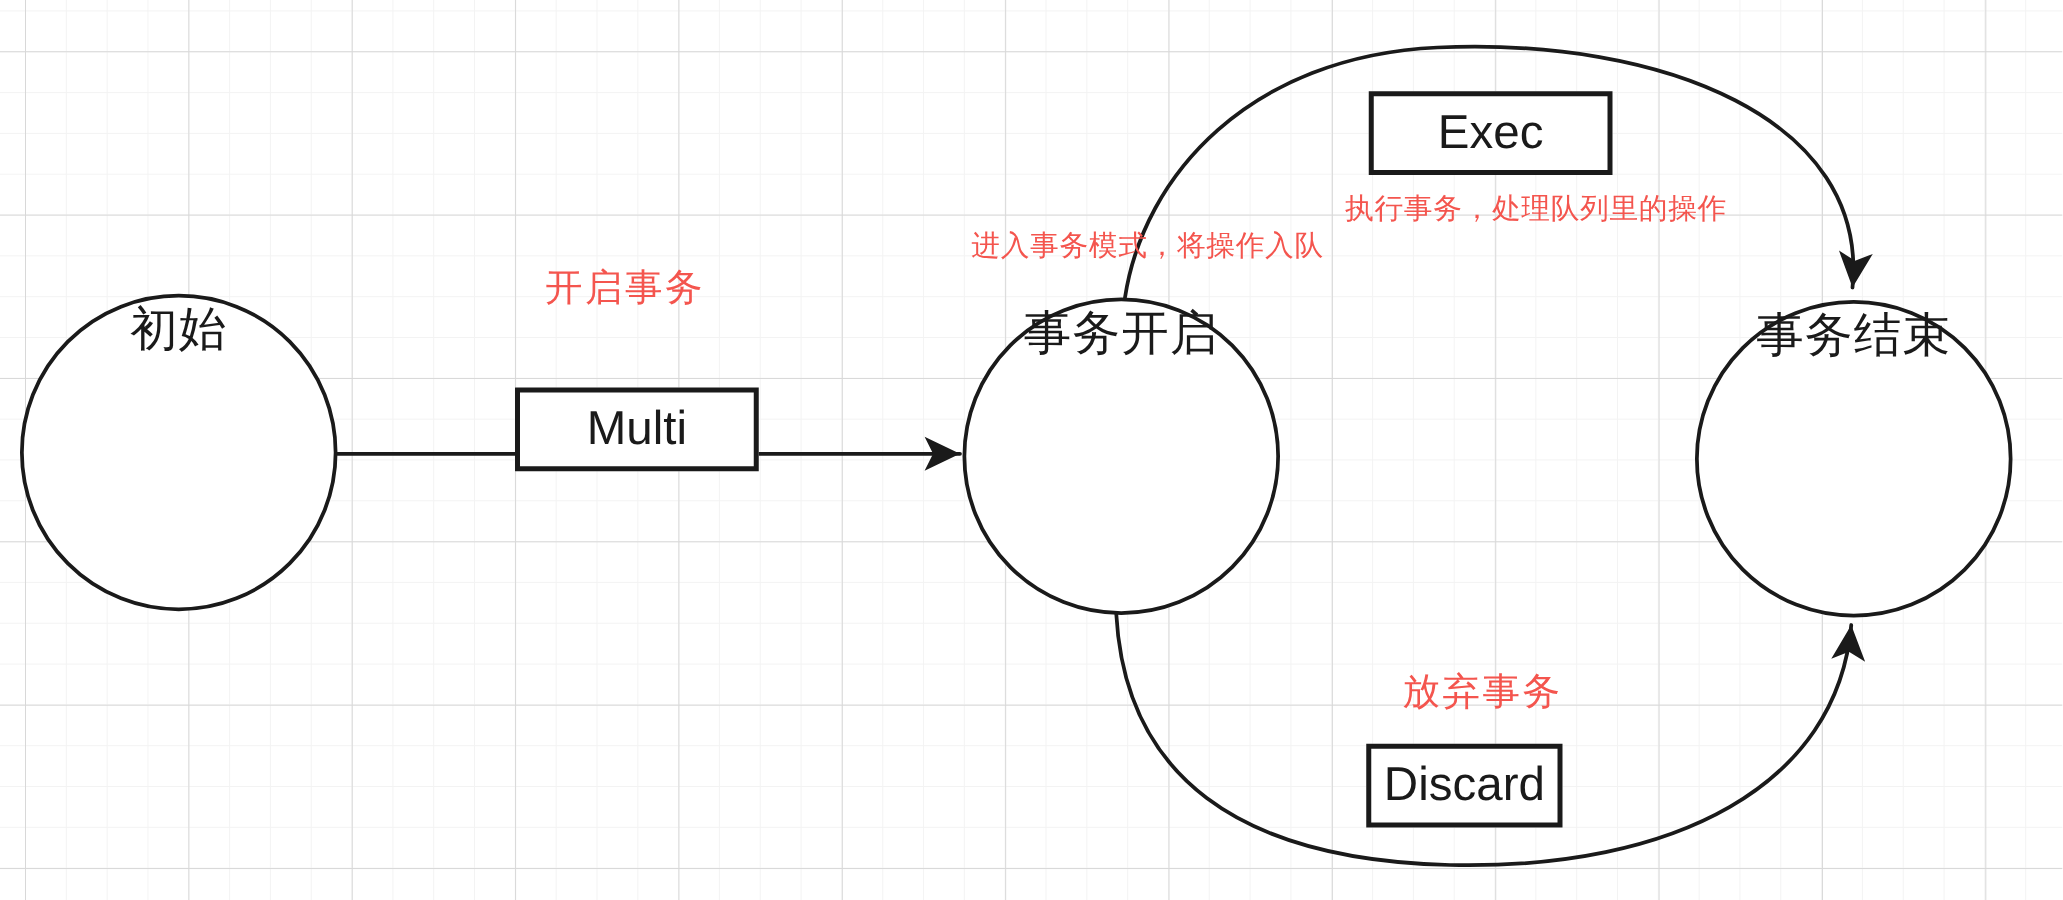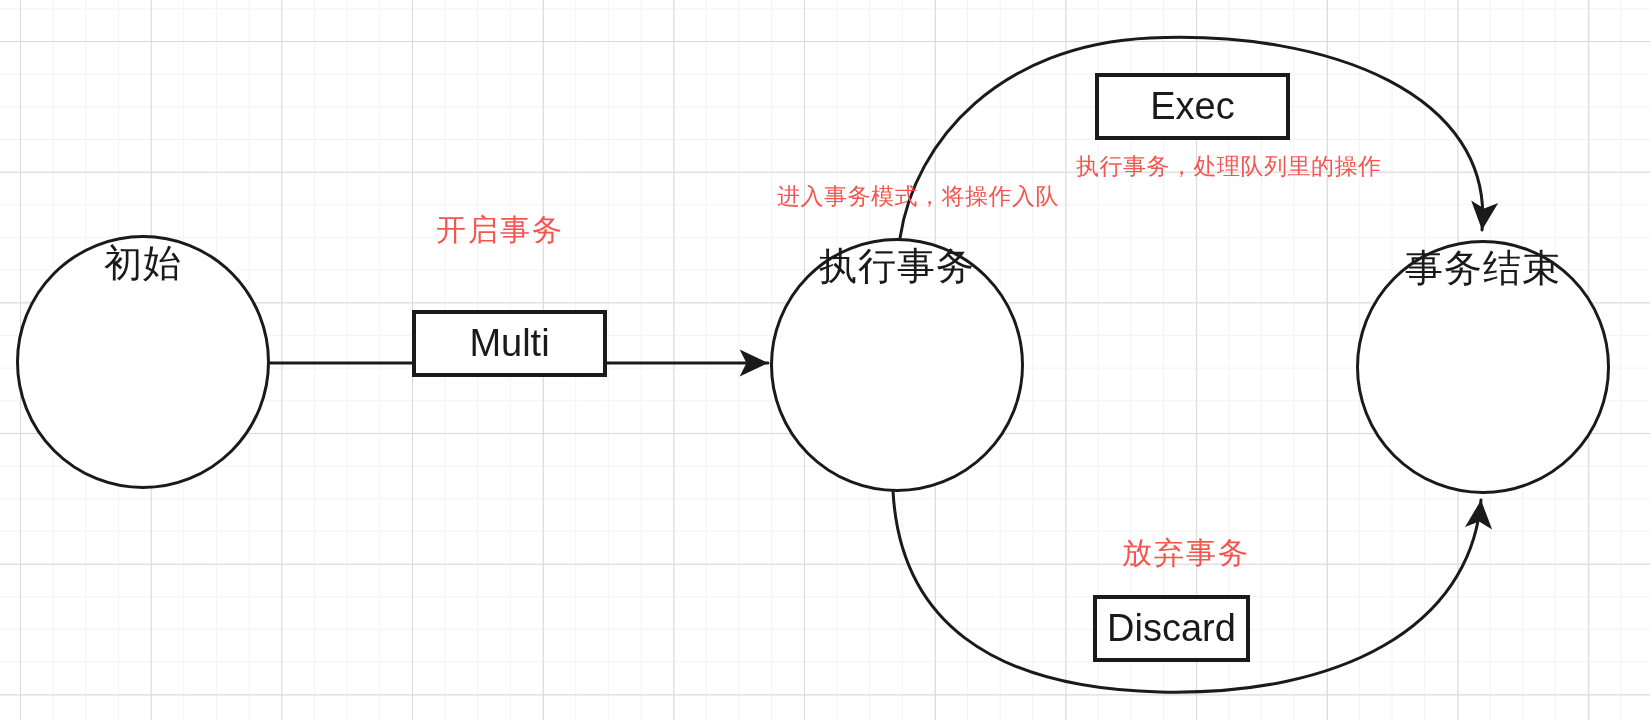--- a/index.html
+++ b/index.html
@@ -96,21 +96,21 @@
     <path class="wire" d="M 900 238 C 915 140, 1000 45, 1150 38 C 1330 30, 1495 95, 1482 230" marker-end="url(#arrow)"></path>
 
     <path class="wire" d="M 893 491 C 900 620, 990 688, 1160 692 C 1340 696, 1470 628, 1481 500" marker-end="url(#arrow)"></path>
   </svg>
 
   <div class="node" style="left:16px; top:235px; width:254px; height:254px;">
     <span class="node-label">初始</span>
   </div>
 
   <div class="node" style="left:770px; top:238px; width:254px; height:254px;">
-    <span class="node-label">执行事务</span>
+    <span class="node-label">事务开启</span>
   </div>
 
   <div class="node" style="left:1356px; top:240px; width:254px; height:254px;">
     <span class="node-label">事务结束</span>
   </div>
 
   <div class="cmd-box" style="left:412px; top:269px; width:195px; height:67px;margin-top:41px;">
     <span class="cmd-label">Multi</span>
   </div>
 

